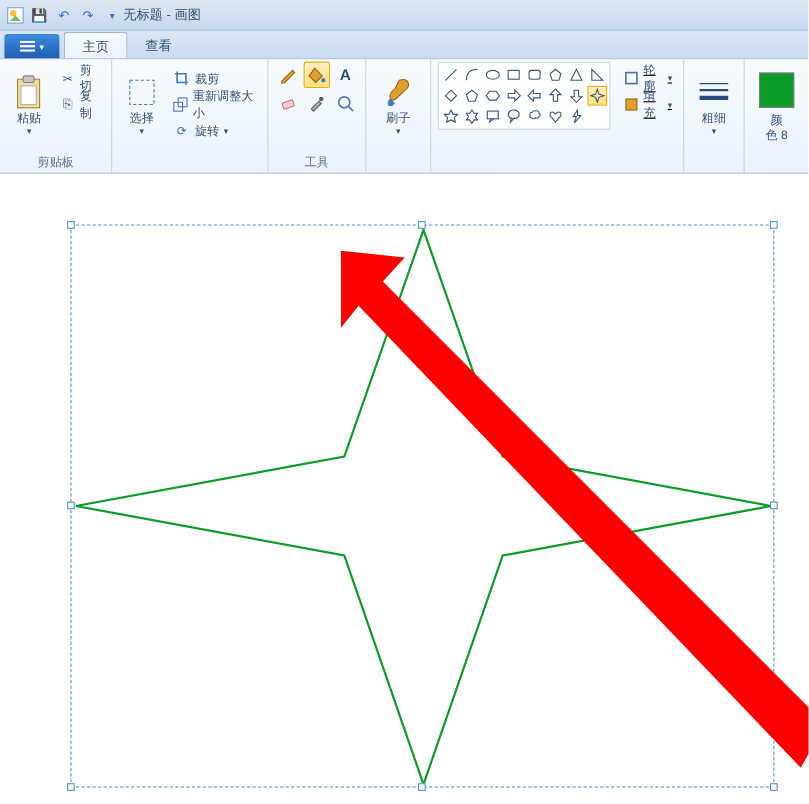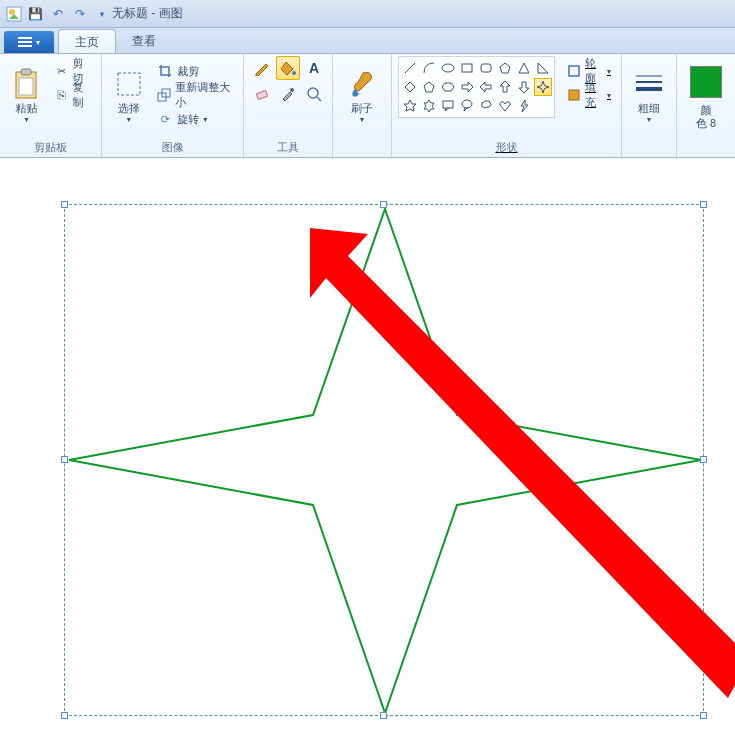--- a/index.html
+++ b/index.html
@@ -156,21 +156,20 @@
             </span>
           <span>重新调整大小</span>
         </div>
         <div class="small-btn">
           <span class="sic" style="color:#4a77b4;">⟳</span>
           <span>旋转</span>
           <span style="font-size:8px;">▾</span>
         </div>
       </div>
     </div>
-    <div class="group-label">图像</div>
   </div>
 
   <div class="group">
     <div class="group-body">
       <div class="tool-grid">
         <div class="cell">
             <svg width="16" height="16">
               <path d="M2 14 L12 4 L14 6 L4 16 L2 16 Z" fill="#e0a030" stroke="#a06010"></path>
             </svg>
           </div>
@@ -358,21 +357,20 @@
           <span class="sic">
               <svg width="14" height="14">
                 <rect x="2" y="2" width="10" height="10" fill="#e0a030" stroke="#a06010"></rect>
               </svg>
             </span>
           <span>填充</span>
           <span style="font-size:8px;">▾</span>
         </div>
       </div>
     </div>
-    <div class="group-label">形状</div>
   </div>
 
   <div class="group">
     <div class="group-body">
       <div class="big-btn" style="width:42px;">
         <div class="ic">
           <svg width="30" height="24">
               <line x1="2" y1="4" x2="28" y2="4" stroke="#2a4a7a" stroke-width="1"></line>
               <line x1="2" y1="10" x2="28" y2="10" stroke="#2a4a7a" stroke-width="2"></line>
               <line x1="2" y1="17" x2="28" y2="17" stroke="#2a4a7a" stroke-width="4"></line>

